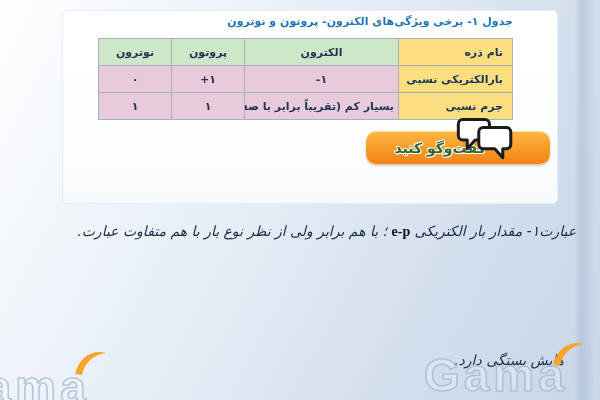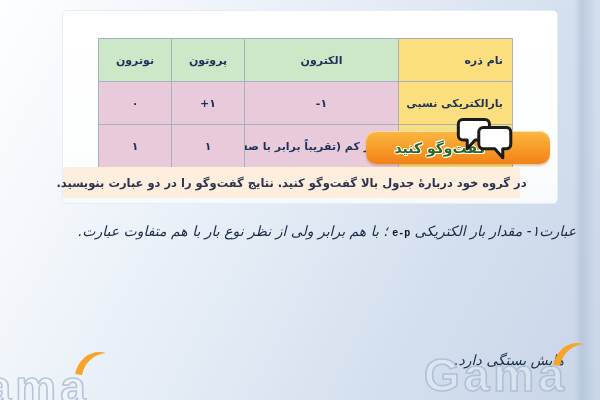--- a/index.html
+++ b/index.html
@@ -19,21 +19,21 @@
   }
   .card-title{
     position:absolute;top:15px;right:87px;
     font-size:11px;font-weight:bold;color:#1e74b8;white-space:nowrap;
   }
   .ptable{
     position:absolute;left:98px;top:38px;width:414px;
     border-collapse:collapse;table-layout:fixed;
   }
   .ptable th,.ptable td{
-    border:1px solid #a7b0bd;height:26px;padding:8px 4px;
+    border:1px solid #a7b0bd;height:26px;padding:0 4px;
     font-size:11px;font-weight:bold;color:#1c3357;text-align:center;white-space:nowrap;overflow:hidden;
   }
   .cell-yellow{background:#fbdf7e;text-align:right !important;padding-right:9px !important;color:#16355e;}
   .cell-green{background:#cde8c8;}
   .cell-pink{background:#e8cadb;}
   .cell-long{font-size:10px;}
   .banner{
     position:absolute;left:366px;top:131px;width:184px;height:33px;border-radius:10px;
     background:linear-gradient(180deg,#fcb843 0%,#f79a26 55%,#f0821a 100%);
     box-shadow:0 2px 2px rgba(180,110,20,.35), inset 0 1px 0 rgba(255,235,190,.8);
@@ -47,21 +47,21 @@
   .bubble-icon{position:absolute;left:456px;top:115px;width:58px;height:48px;}
   .instruction{
     position:absolute;left:63px;top:167px;width:457px;height:31px;border-radius:3px;
     background:#fdeedd;display:flex;align-items:center;justify-content:center;
     font-size:11.5px;font-weight:bold;color:#2b3550;white-space:nowrap;
   }
   .stmt{
     position:absolute;right:24px;direction:rtl;white-space:nowrap;
     font-size:14px;font-style:italic;color:#1b2a45;line-height:20px;
   }
-  .stmt .latin{font-style:normal;font-weight:bold;font-size:10px;color:#10131a;font-family:Liberation Mono, monospace;direction:ltr;unicode-bidi:embed;}
+  .stmt .latin{font-style:normal;font-weight:bold;font-size:14px;color:#10131a;font-family:Liberation Serif, serif;direction:ltr;unicode-bidi:embed;}
   .stmt-1{top:221px;}
   .stmt-2{top:254px;}
   .stmt-3{top:288px;}
   .stmt-4{top:320px;}
   .stmt-5{top:350px;right:36px;}
   .wm{position:absolute;pointer-events:none;}
   .wm-text{
     font-family:"Liberation Sans",sans-serif;font-weight:bold;font-size:46px;letter-spacing:4px;
     color:rgba(246,250,253,.30);-webkit-text-stroke:1.6px rgba(164,184,208,.78);
   }
@@ -72,20 +72,21 @@
   .wm-left .wm-swoosh{left:126px;top:-12px;}
 </style>
 </head>
 <body>
 
 <div class="stage">
   <div class="bg-band"></div>
 
   <div class="card"></div>
 
+  <div class="card-title" dir="rtl">جدول ۱- برخی ویژگی‌های الکترون- پروتون و نوترون</div>
 
   <table class="ptable" dir="rtl">
     <colgroup>
       <col style="width:114px">
         <col style="width:154px">
         <col style="width:73px">
         <col style="width:73px">
     </colgroup>
     <tbody>
         <tr>
@@ -110,23 +111,20 @@
     </table>
 
   <div class="banner">
     <span class="banner-label" dir="rtl">گفت‌وگو کنید</span>
   </div>
   <svg class="bubble-icon" viewBox="0 0 64 54">
     <path d="M7 5 h25 a5 5 0 0 1 5 5 v13 a5 5 0 0 1 -5 5 h-11 l-9 10 v-10 h-5 a5 5 0 0 1 -5 -5 v-13 a5 5 0 0 1 5 -5 z" fill="#ffffff" stroke="#1b1b1b" stroke-width="3.4" stroke-linejoin="round"></path>
     <path d="M30 14 h26 a5 5 0 0 1 5 5 v14 a5 5 0 0 1 -5 5 h-4 v10 l-9 -10 h-13 a5 5 0 0 1 -5 -5 v-14 a5 5 0 0 1 5 -5 z" fill="#ffffff" stroke="#1b1b1b" stroke-width="3.4" stroke-linejoin="round"></path>
   </svg>
 
-  <div class="instruction" dir="rtl">
-    <span>در گروه خود دربارهٔ جدول بالا گفت‌وگو کنید. نتایج گفت‌وگو را در دو عبارت بنویسید.</span>
-  </div>
 
   <div class="stmt stmt-1">
     <span>عبارت۱- مقدار بار الکتریکی </span><span class="latin">e-p</span><span> ؛ با هم برابر ولی از نظر نوع بار با هم متفاوت عبارت.</span>
   </div>
   <div class="stmt stmt-5">هایش بستگی دارد.</div>
 
   <div class="wm wm-main">
     <span class="wm-text">Gama</span>
     <svg class="wm-swoosh" viewBox="0 0 36 28">
       <path d="M3 26 C7 8 22 1 34 5 C23 6 13 13 10 27 Z" fill="#f8a42a"></path>

